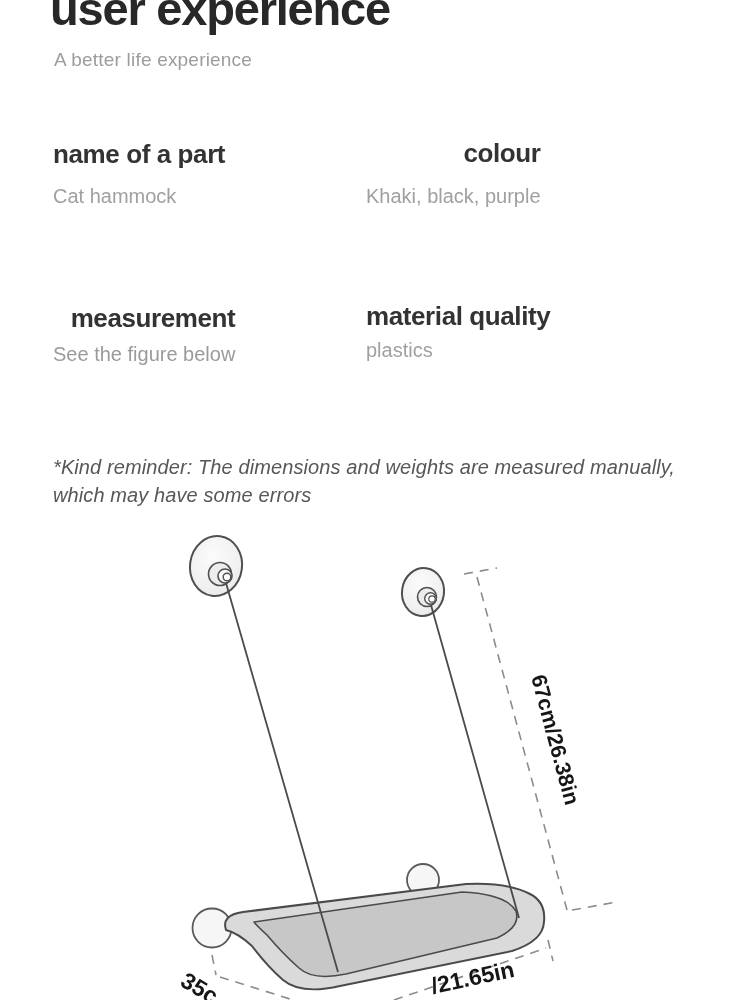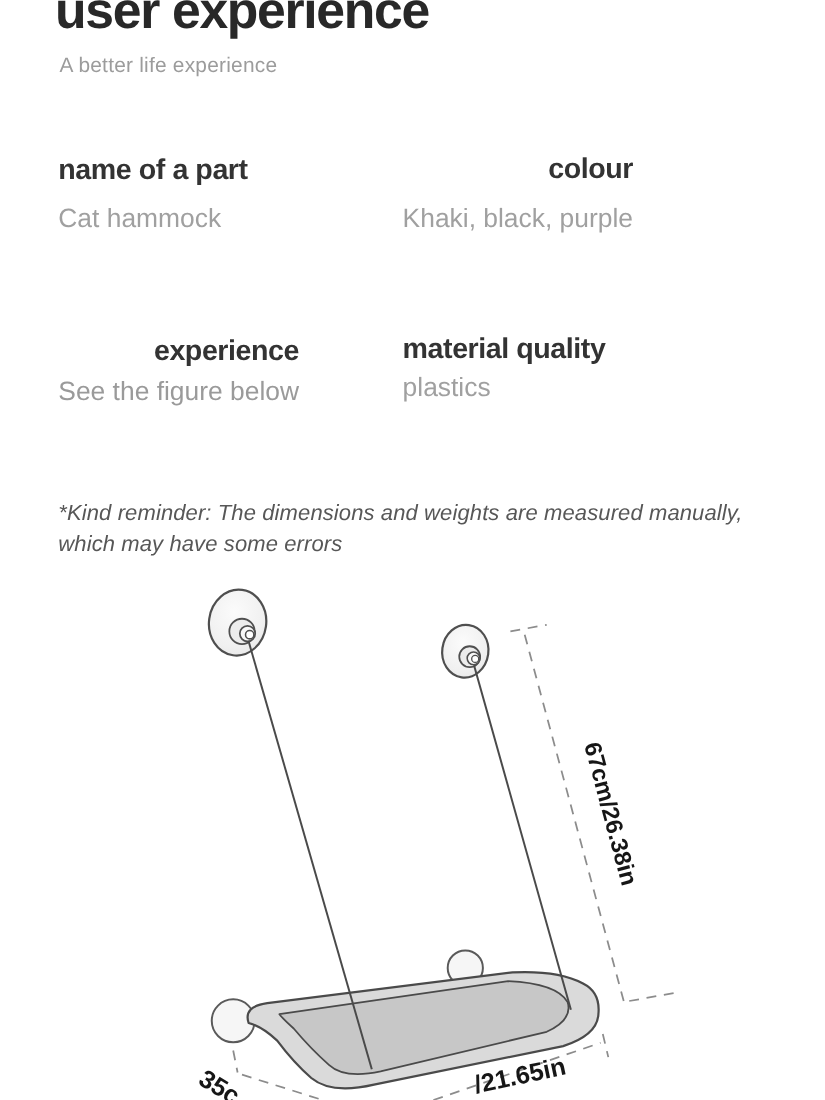--- a/index.html
+++ b/index.html
@@ -18,21 +18,21 @@
   .subtitle {
     position: absolute; left: 54px; top: 49px; margin: 0;
     font-size: 19px; color: #9c9c9c; letter-spacing: 0.2px; white-space: nowrap;
   }
 
   .spec { position: absolute; }
   .spec h2 {
     margin: 0; font-size: 26px; font-weight: bold; color: #333333;
     letter-spacing: -0.4px; white-space: nowrap; text-align: right;
   }
-  .spec p { margin: 0; font-size: 24px; color: #a0a0a0; white-space: nowrap; }
+  .spec p { margin: 0; font-size: 20px; color: #a0a0a0; white-space: nowrap; }
   .spec-0 { left: 53px;  top: 139px; } .spec-0 p { margin-top: 15px; }
   .spec-1 { left: 366px; top: 138px; } .spec-1 p { margin-top: 16px; }
   .spec-2 { left: 53px;  top: 303px; } .spec-2 p { margin-top: 9px; color: #9a9a9a; }
   .spec-3 { left: 366px; top: 301px; } .spec-3 p { margin-top: 7px; }
 
   .reminder {
     position: absolute; left: 37px; top: 437px; margin: 16px;
     font-size: 20px; color: #575757; line-height: 28px; letter-spacing: 0.1px; font-style: italic;
   }
 
@@ -54,21 +54,21 @@
     <h2>name of a part</h2>
     <p>Cat hammock</p>
   </section>
 
   <section class="spec spec-1">
     <h2>colour</h2>
     <p>Khaki, black, purple</p>
   </section>
 
   <section class="spec spec-2">
-    <h2>experience</h2>
+    <h2>measurement</h2>
     <p>See the figure below</p>
   </section>
 
   <section class="spec spec-3">
     <h2>material quality</h2>
     <p>plastics</p>
   </section>
 
   <p class="reminder"><span>*Kind reminder: The dimensions and weights are measured manually,</span><br>
     <span>which may have some errors</span></p>

